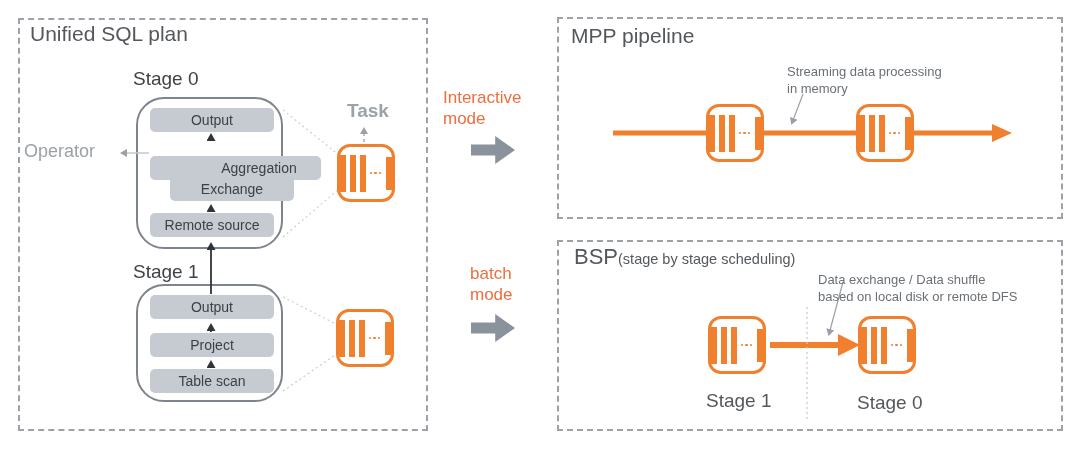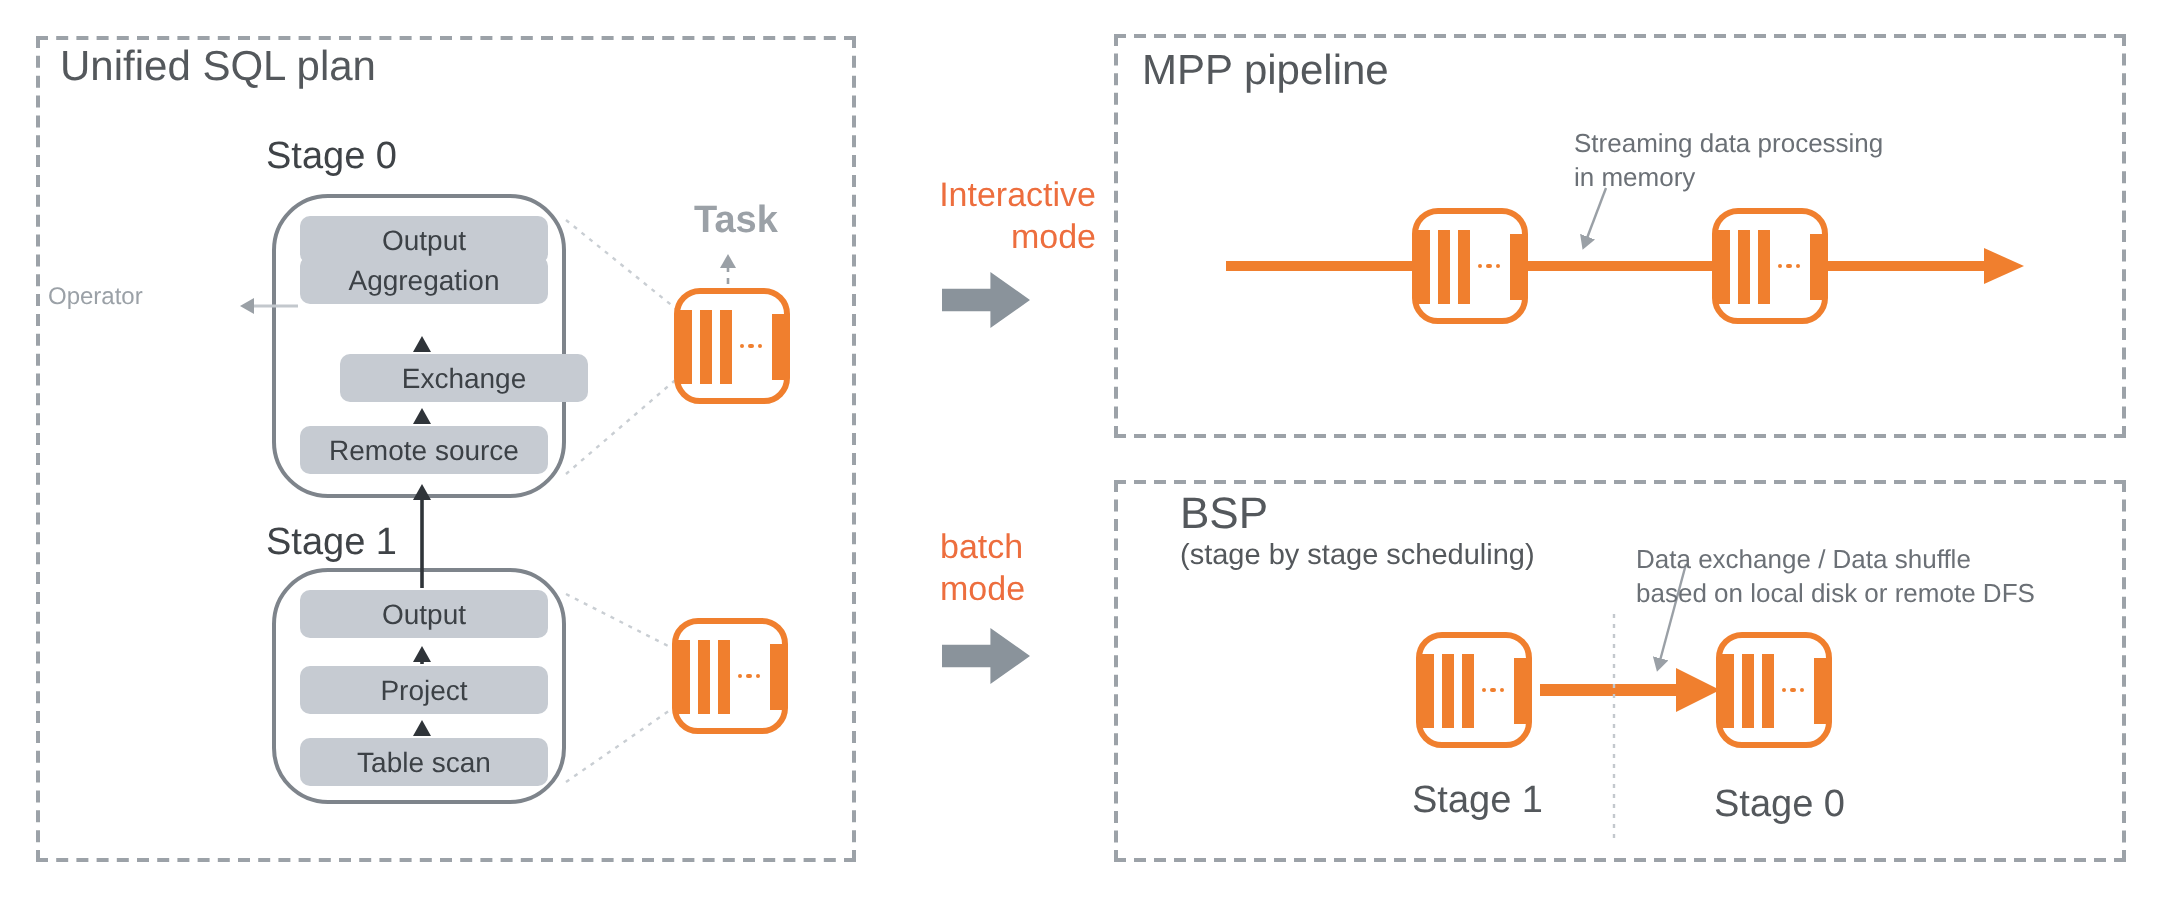--- a/index.html
+++ b/index.html
@@ -19,21 +19,21 @@
   }
   .panel{position:absolute;border:2px dashed var(--dashed-border-gray);background:#fff;box-sizing:border-box;z-index:0;}
   .panel-title{position:absolute;font-size:21px;color:var(--heading-gray);z-index:3;white-space:nowrap;}
   .bsp-title{display:flex;align-items:baseline;}
   .bsp-title .big{font-size:22px;}
   .bsp-title .small{font-size:14.5px;}
   .stage-label{position:absolute;font-size:19px;color:#3F4347;z-index:3;white-space:nowrap;}
   .stage-container{position:absolute;left:136px;width:147px;border:2px solid #7E848B;border-radius:28px;background:#fff;box-sizing:border-box;z-index:1;}
   .op-box{position:absolute;left:150px;width:124px;height:24px;background:var(--operator-box-fill);border-radius:5px;
     color:#3C4146;font-size:14px;line-height:24px;text-align:center;z-index:3;white-space:nowrap;}
-  .muted-label{position:absolute;font-size:12px;color:var(--muted-gray);z-index:3;white-space:nowrap;}
+  .muted-label{position:absolute;font-size:18px;color:var(--muted-gray);z-index:3;white-space:nowrap;}
   .mode-text{position:absolute;font-size:17px;line-height:21px;color:var(--orange-text);z-index:3;}
   .mode-text span{display:block;}
   .block-arrow{position:absolute;width:44px;height:28px;background:var(--mode-arrow-gray);z-index:3;
     clip-path:polygon(0 30%,55% 30%,55% 0,100% 50%,55% 100%,55% 70%,0 70%);}
   .annotation{position:absolute;font-size:13px;line-height:17px;color:var(--annotation-gray);z-index:3;white-space:nowrap;}
   .annotation span{display:block;}
   .bsp-stage-label{position:absolute;font-size:19px;color:var(--heading-gray);text-align:center;z-index:3;white-space:nowrap;}
   .task-icon{position:absolute;box-sizing:border-box;width:58px;height:58px;background:#fff;border:3px solid var(--orange);
     border-radius:13px;display:flex;align-items:center;justify-content:center;gap:4px;z-index:3;}
   .task-icon .bar{width:7px;height:37px;background:var(--orange);}
@@ -90,21 +90,21 @@
     <line x1="843" y1="282" x2="829" y2="334" stroke="#9AA0A6" stroke-width="1.2" marker-end="url(#mLight)"></line>
 
     <line x1="807" y1="307" x2="807" y2="419" stroke="#C3C8CD" stroke-width="1.2" stroke-dasharray="2,3"></line>
   </svg>
 
   <div class="panel-title" style="left:30px;top:22px;">Unified SQL plan</div>
 
   <div class="stage-label" style="left:133px;top:68px;">Stage 0</div>
   <div class="stage-container" style="top:97px;height:152px;"></div>
   <div class="op-box" style="top:108px;">Output</div>
-  <div class="op-box" style="top:128px;">Aggregation</div>
+  <div class="op-box" style="top:156px;padding-left:47px;">Aggregation</div>
   <div class="op-box" style="top:177px;margin-left:20px;">Exchange</div>
   <div class="op-box" style="top:213px;">Remote source</div>
 
   <div class="stage-label" style="left:133px;top:261px;">Stage 1</div>
   <div class="stage-container" style="top:284px;height:118px;"></div>
   <div class="op-box" style="top:295px;">Output</div>
   <div class="op-box" style="top:333px;">Project</div>
   <div class="op-box" style="top:369px;">Table scan</div>
 
   <div class="muted-label" style="left:24px;top:141px;">Operator</div>
@@ -126,21 +126,21 @@
     <div class="bar"></div>
     <div class="bar"></div>
     <div class="dots">
         <i></i>
         <i></i>
         <i></i>
       </div>
     <div class="bar last"></div>
   </div>
 
-  <div class="mode-text" style="left:443px;top:87px;width:105px;text-align:right;">
+  <div class="mode-text" style="left:443px;top:87px;width:105px;text-align:left;">
     <span>Interactive</span>
     <span>mode</span>
   </div>
   <div class="block-arrow" style="left:471px;top:136px;"></div>
 
   <div class="mode-text" style="left:470px;top:263px;">
     <span>batch</span>
     <span>mode</span>
   </div>
   <div class="block-arrow" style="left:471px;top:314px;"></div>
@@ -166,21 +166,21 @@
     <div class="bar"></div>
     <div class="bar"></div>
     <div class="dots">
         <i></i>
         <i></i>
         <i></i>
       </div>
     <div class="bar last"></div>
   </div>
 
-  <div class="panel-title bsp-title" style="left:590px;top:244px;flex-direction:column;">
+  <div class="panel-title bsp-title" style="left:574px;top:244px;">
     <span class="big">BSP</span>
     <span class="small">(stage by stage scheduling)</span>
   </div>
   <div class="annotation" style="left:818px;top:271px;">
     <span>Data exchange / Data shuffle</span>
     <span>based on local disk or remote DFS</span>
   </div>
   <div class="task-icon" style="left:708px;top:316px;">
     <div class="bar"></div>
     <div class="bar"></div>

